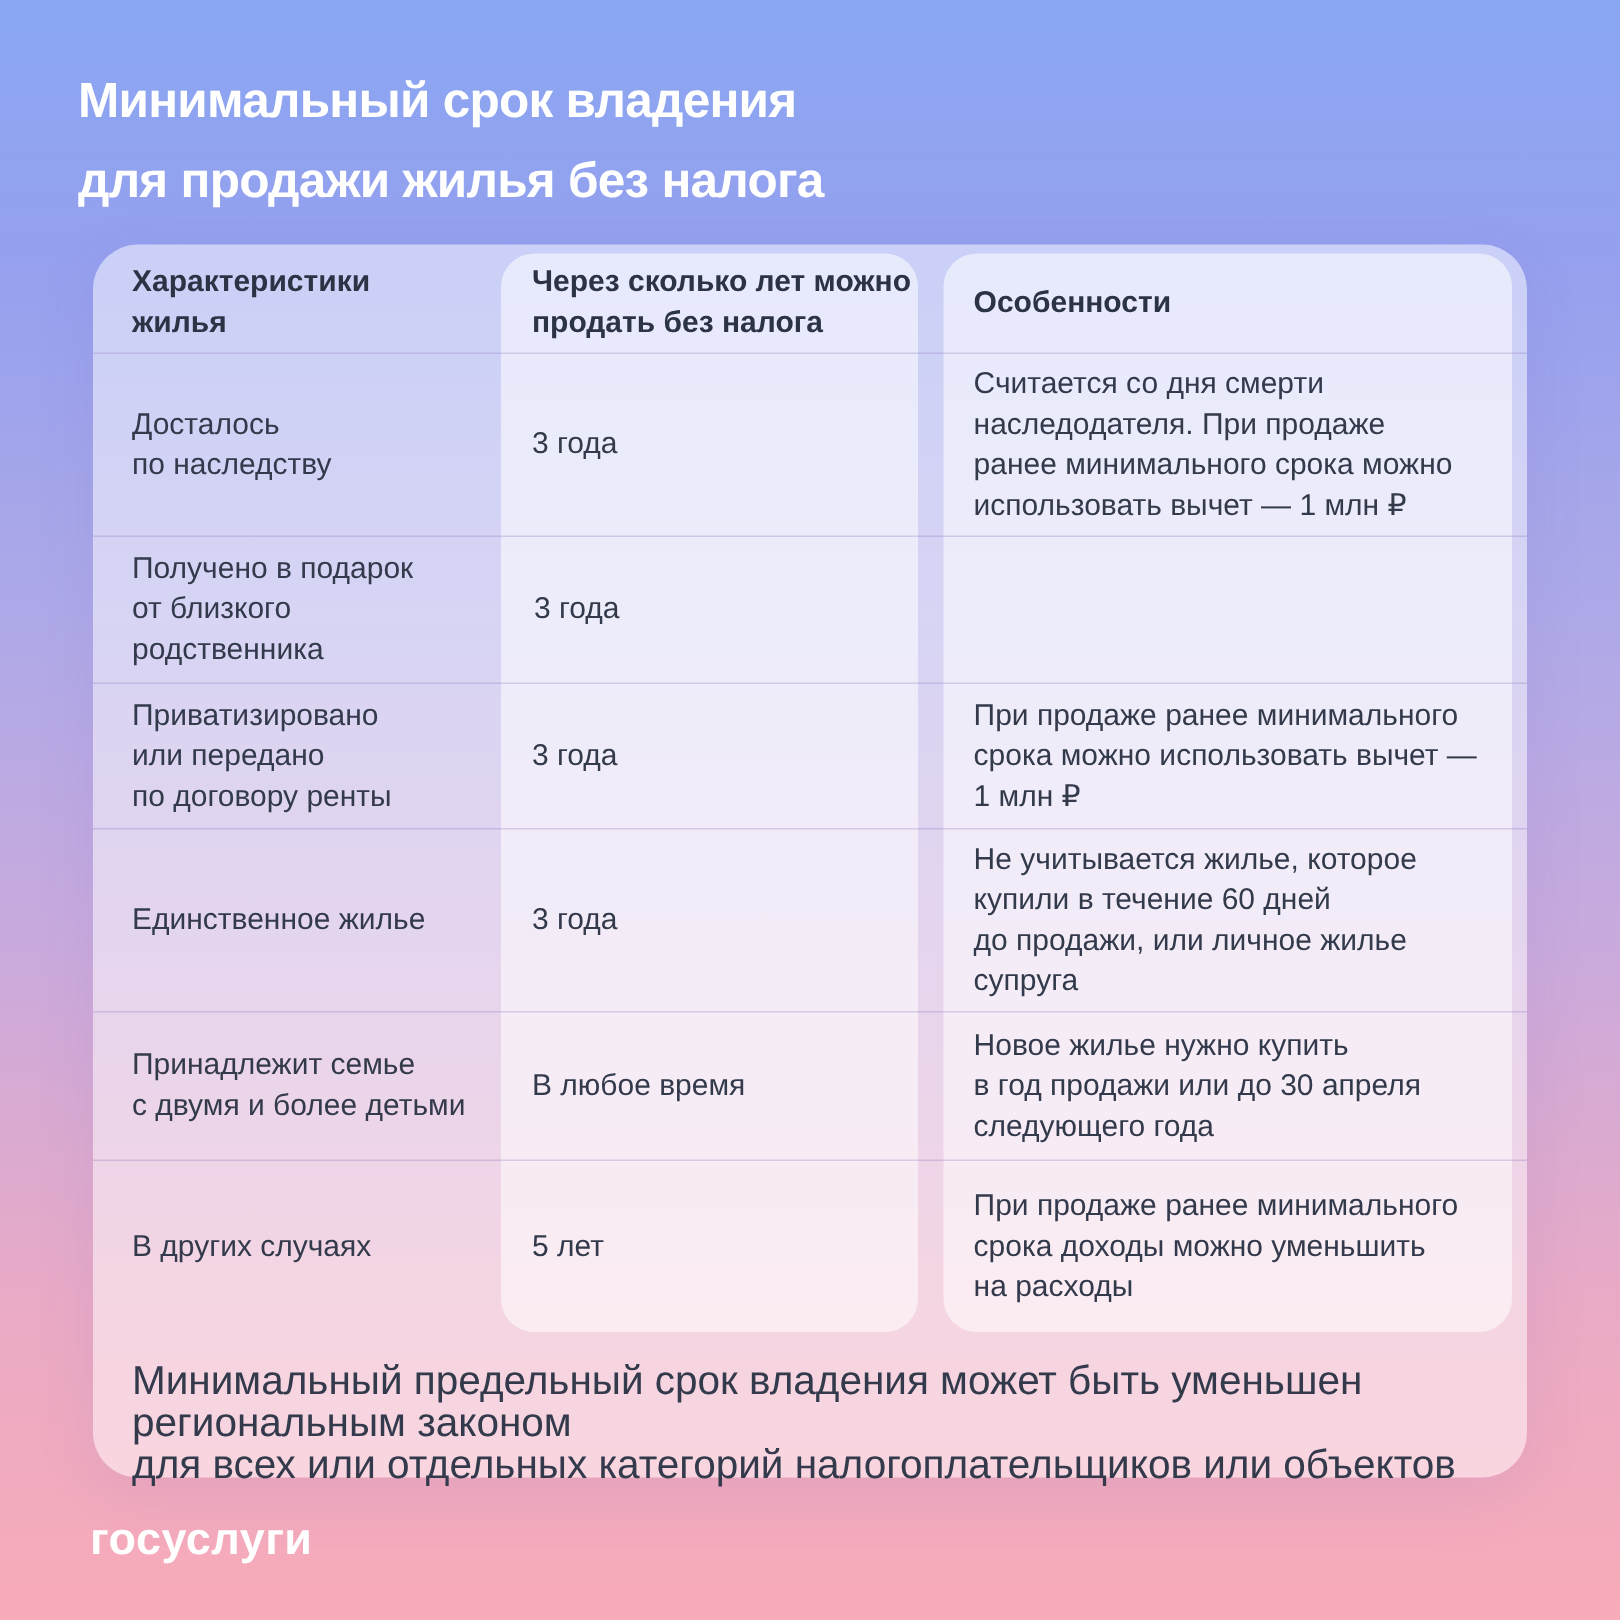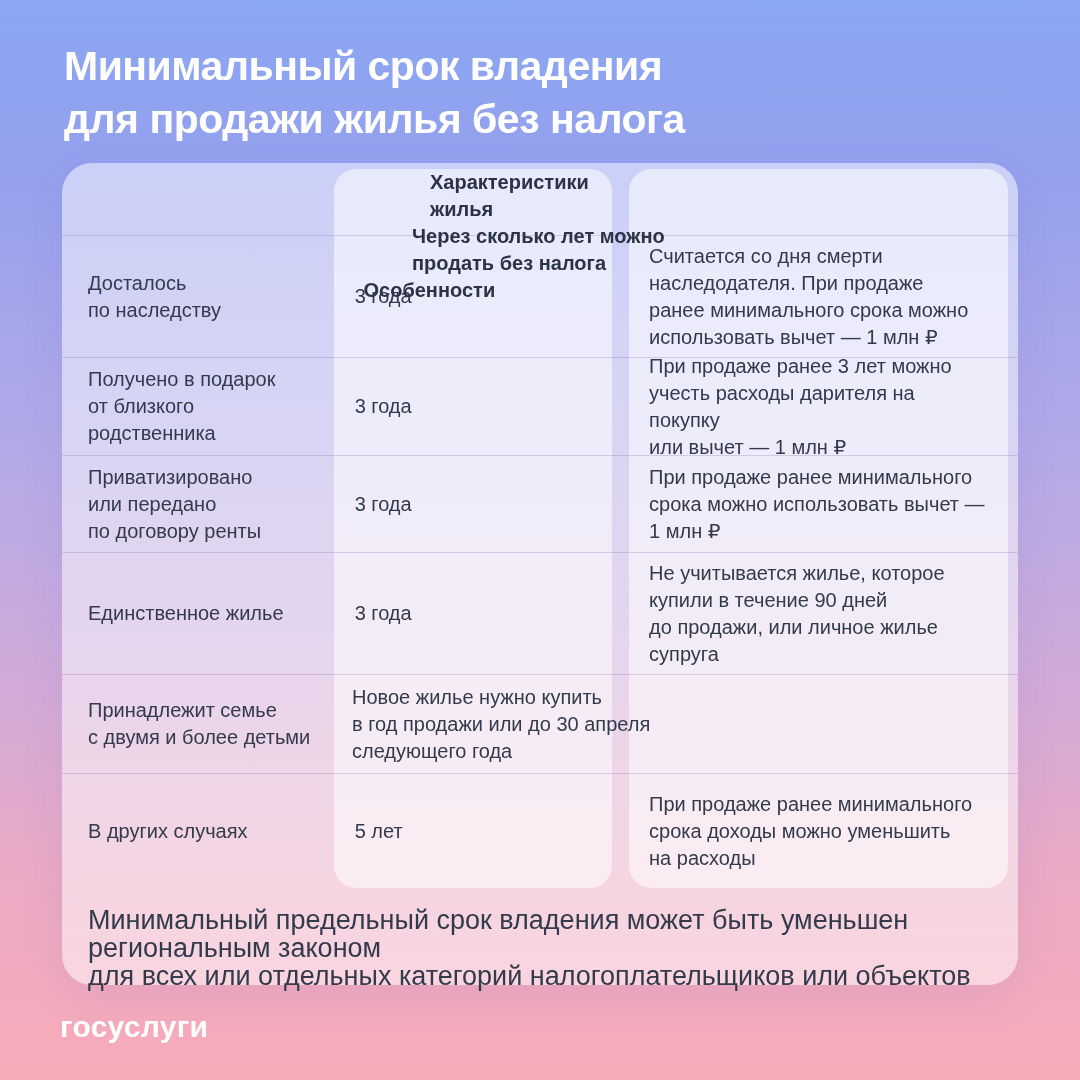--- a/index.html
+++ b/index.html
@@ -6,22 +6,22 @@
   .canvas{
     position:relative;
     width:1080px;height:1080px;
     overflow:hidden;
     font-family:"Liberation Sans","DejaVu Sans",sans-serif;
     background:linear-gradient(180deg,
       #8aa7f2 0%, #95a0ee 16%, #aea9e8 38%,
       #c9aadd 58%, #e9aac6 80%, #f8abb8 100%);
   }
   .title{
-    position:absolute;left:64px;top:40px;
-    font-size:41px;line-height:53px;font-weight:700;
+    position:absolute;left:52px;top:40px;
+    font-size:33px;line-height:53px;font-weight:700;
     color:#ffffff;letter-spacing:-0.5px;
   }
   .title span{display:block;white-space:pre;}
   .table-card{
     position:absolute;left:62px;top:163px;
     width:956px;height:822px;
     border-radius:30px;
     background:rgba(255,255,255,0.50);
     box-shadow:0 12px 40px rgba(110,90,190,0.10);
   }
@@ -34,21 +34,21 @@
   .colbg.details{left:567px;width:379px;}
   .grid{
     position:absolute;left:0;top:6px;width:956px;height:719px;
   }
   .row{
     display:flex;align-items:center;
     box-sizing:border-box;
     border-bottom:1.5px solid rgba(136,110,185,0.28);
   }
   .row:last-child{border-bottom:none;}
-  .r0{height:67px;flex-direction:column;}
+  .r0{height:67px;}
   .r1{height:122px;}
   .r2{height:98px;}
   .r3{height:97px;}
   .r4{height:122px;}
   .r5{height:99px;}
   .r6{height:114px;}
   .cell{
     box-sizing:border-box;
     white-space:pre-line;
     color:#333a4b;
@@ -103,47 +103,45 @@
 наследодателя. При продаже
 ранее минимального срока можно
 использовать вычет — 1 млн ₽</div>
       </div>
 
       <div class="row r2">
         <div class="cell c1">Получено в подарок
 от близкого
 родственника</div>
         <div class="cell c2">3 года</div>
-        <div class="cell c3">При продаже ранее 3 лет можно
-учесть расходы дарителя на покупку
-или вычет — 1 млн ₽</div>
       </div>
 
       <div class="row r3">
         <div class="cell c1">Приватизировано
 или передано
 по договору ренты</div>
         <div class="cell c2">3 года</div>
         <div class="cell c3">При продаже ранее минимального
 срока можно использовать вычет —
 1 млн ₽</div>
       </div>
 
       <div class="row r4">
         <div class="cell c1">Единственное жилье</div>
         <div class="cell c2">3 года</div>
         <div class="cell c3">Не учитывается жилье, которое
-купили в течение 90 дней
+купили в течение 60 дней
 до продажи, или личное жилье
 супруга</div>
       </div>
 
       <div class="row r5">
         <div class="cell c1">Принадлежит семье
 с двумя и более детьми</div>
+        <div class="cell c2">В любое время</div>
         <div class="cell c3">Новое жилье нужно купить
 в год продажи или до 30 апреля
 следующего года</div>
       </div>
 
       <div class="row r6">
         <div class="cell c1">В других случаях</div>
         <div class="cell c2">5 лет</div>
         <div class="cell c3">При продаже ранее минимального
 срока доходы можно уменьшить

